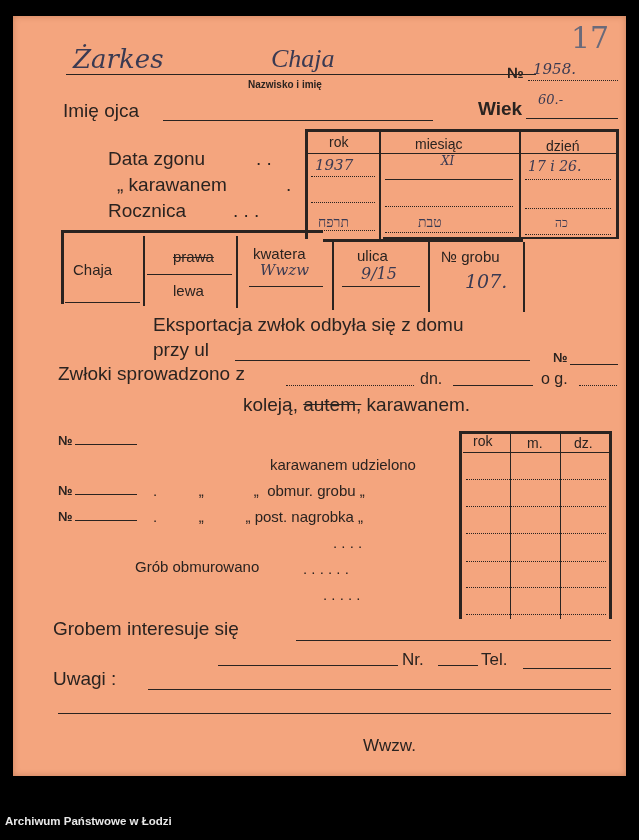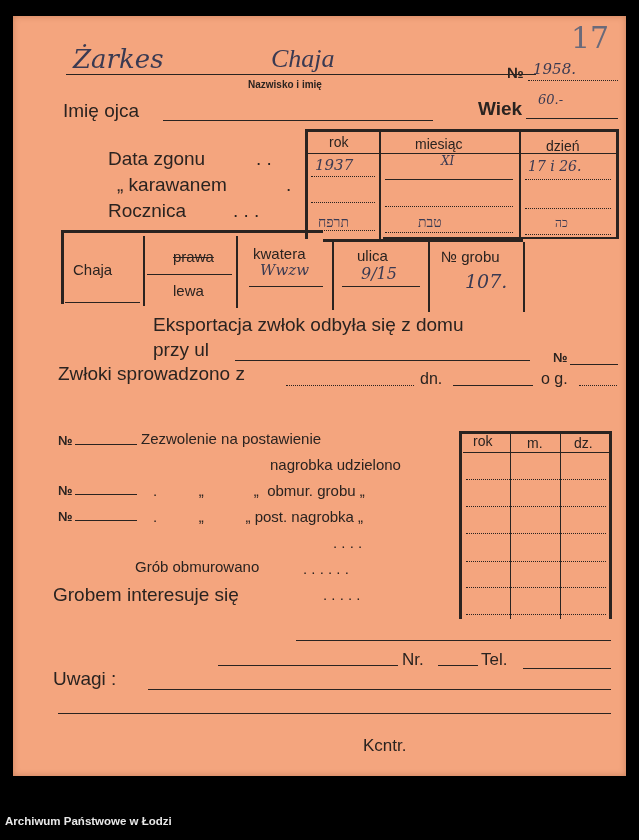--- a/index.html
+++ b/index.html
@@ -99,25 +99,29 @@
   <div class="abs pt" style="left:140px;top:323px;font-size:19px;">przy ul</div>
   <div class="line" style="left:222px;top:344px;width:295px;"></div>
   <div class="abs pt num-sign" style="left:540px;top:334px;">№</div>
   <div class="line" style="left:557px;top:348px;width:48px;"></div>
   <div class="abs pt" style="left:45px;top:347px;font-size:19px;">Zwłoki sprowadzono z</div>
   <div class="dline" style="left:273px;top:369px;width:128px;"></div>
   <div class="abs pt" style="left:407px;top:354px;font-size:16px;">dn.</div>
   <div class="line" style="left:440px;top:369px;width:80px;"></div>
   <div class="abs pt" style="left:528px;top:354px;font-size:16px;">o g.</div>
   <div class="dline" style="left:566px;top:369px;width:38px;"></div>
+  <div class="abs pt" style="left:230px;top:378px;font-size:19px;">
+    <span>koleją,</span>
+    <span class="strike">autem,</span>
+    <span>karawanem.</span>
+  </div>
 
   <div class="abs pt num-sign" style="left:45px;top:417px;">№</div>
   <div class="line" style="left:62px;top:428px;width:62px;border-bottom-width:1px;"></div>
-  <div class="abs pt" style="left:128px;top:414px;font-size:15px;">Zezwolenie na postawienie</div>
-  <div class="abs pt" style="left:257px;top:440px;font-size:15px;">nagrobka udzielono</div>
+  <div class="abs pt" style="left:257px;top:440px;font-size:15px;">karawanem udzielono</div>
   <div class="abs pt num-sign" style="left:45px;top:467px;">№</div>
   <div class="line" style="left:62px;top:478px;width:62px;border-bottom-width:1px;"></div>
   <div class="abs pt" style="left:140px;top:466px;font-size:15px;">.&nbsp;&nbsp;&nbsp;&nbsp;&nbsp;&nbsp;&nbsp;&nbsp;&nbsp;&nbsp;„&nbsp;&nbsp;&nbsp;&nbsp;&nbsp;&nbsp;&nbsp;&nbsp;&nbsp;&nbsp;&nbsp;&nbsp;„&nbsp;&nbsp;obmur. grobu „</div>
   <div class="abs pt num-sign" style="left:45px;top:493px;">№</div>
   <div class="line" style="left:62px;top:504px;width:62px;border-bottom-width:1px;"></div>
   <div class="abs pt" style="left:140px;top:492px;font-size:15px;">.&nbsp;&nbsp;&nbsp;&nbsp;&nbsp;&nbsp;&nbsp;&nbsp;&nbsp;&nbsp;„&nbsp;&nbsp;&nbsp;&nbsp;&nbsp;&nbsp;&nbsp;&nbsp;&nbsp;&nbsp;„&nbsp;post. nagrobka „</div>
   <div class="abs pt" style="left:320px;top:518px;font-size:15px;">. . . .</div>
   <div class="abs pt" style="left:122px;top:542px;font-size:15px;">Grób obmurowano</div>
   <div class="abs pt" style="left:290px;top:544px;font-size:15px;">. . . . . .</div>
   <div class="abs pt" style="left:310px;top:570px;font-size:15px;">. . . . .</div>
@@ -131,26 +135,26 @@
   <div class="abs pt" style="left:460px;top:417px;font-size:14px;">rok</div>
   <div class="abs pt" style="left:514px;top:419px;font-size:14px;">m.</div>
   <div class="abs pt" style="left:561px;top:419px;font-size:14px;">dz.</div>
   <div class="dline" style="left:453px;top:463px;width:140px;"></div>
   <div class="dline" style="left:453px;top:490px;width:140px;"></div>
   <div class="dline" style="left:453px;top:517px;width:140px;"></div>
   <div class="dline" style="left:453px;top:545px;width:140px;"></div>
   <div class="dline" style="left:453px;top:571px;width:140px;"></div>
   <div class="dline" style="left:453px;top:598px;width:140px;"></div>
 
-  <div class="abs pt" style="left:40px;top:568px;font-size:19px;">Grobem interesuje się</div>
+  <div class="abs pt" style="left:40px;top:602px;font-size:19px;">Grobem interesuje się</div>
   <div class="line" style="left:283px;top:624px;width:315px;"></div>
   <div class="line" style="left:205px;top:649px;width:180px;"></div>
   <div class="abs pt" style="left:389px;top:634px;font-size:17px;">Nr.</div>
   <div class="line" style="left:425px;top:649px;width:40px;"></div>
   <div class="abs pt" style="left:468px;top:634px;font-size:17px;">Tel.</div>
   <div class="line" style="left:510px;top:652px;width:88px;"></div>
   <div class="abs pt" style="left:40px;top:652px;font-size:19px;">Uwagi :</div>
   <div class="line" style="left:135px;top:673px;width:463px;border-bottom-width:1px;"></div>
   <div class="line" style="left:45px;top:697px;width:553px;"></div>
-  <div class="abs pt" style="left:350px;top:720px;font-size:17px;">Kcntr.</div>
+  <div class="abs pt" style="left:350px;top:720px;font-size:17px;">Wwzw.</div>
 </div>
 
 <div class="watermark">Archiwum Państwowe w Łodzi</div>
 
 </body></html>

